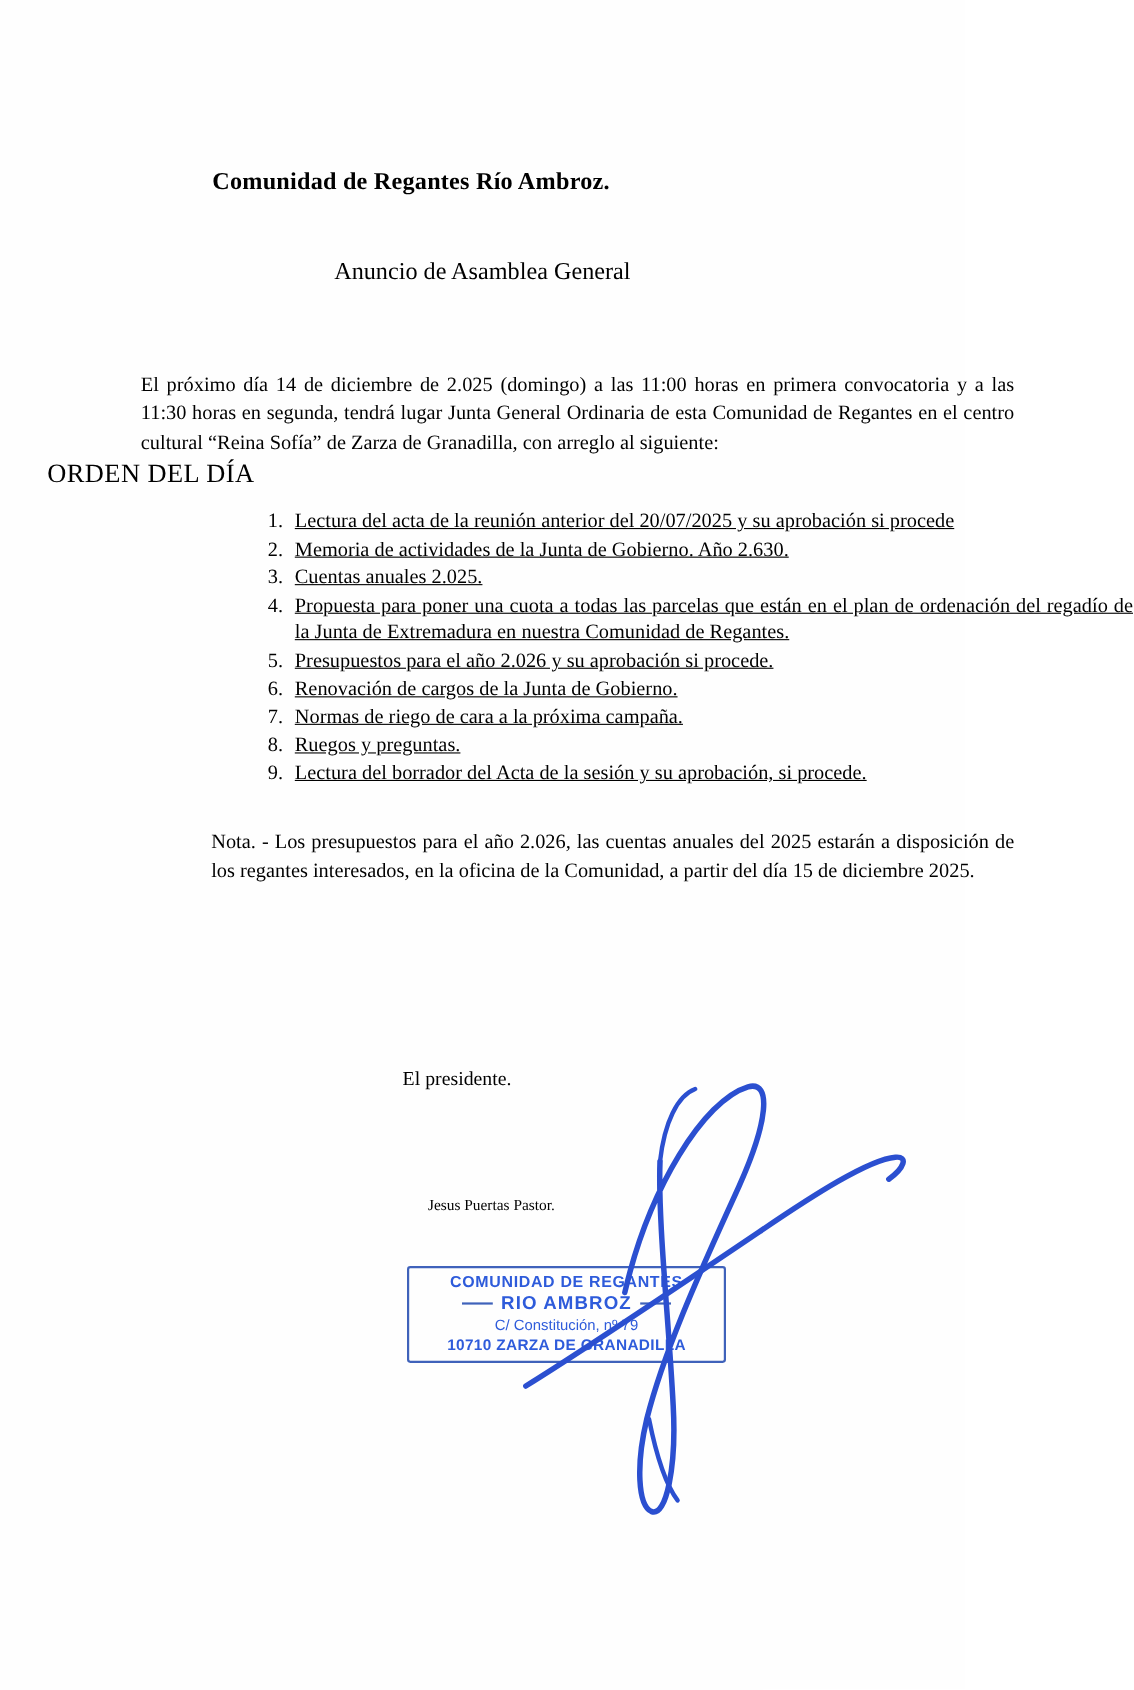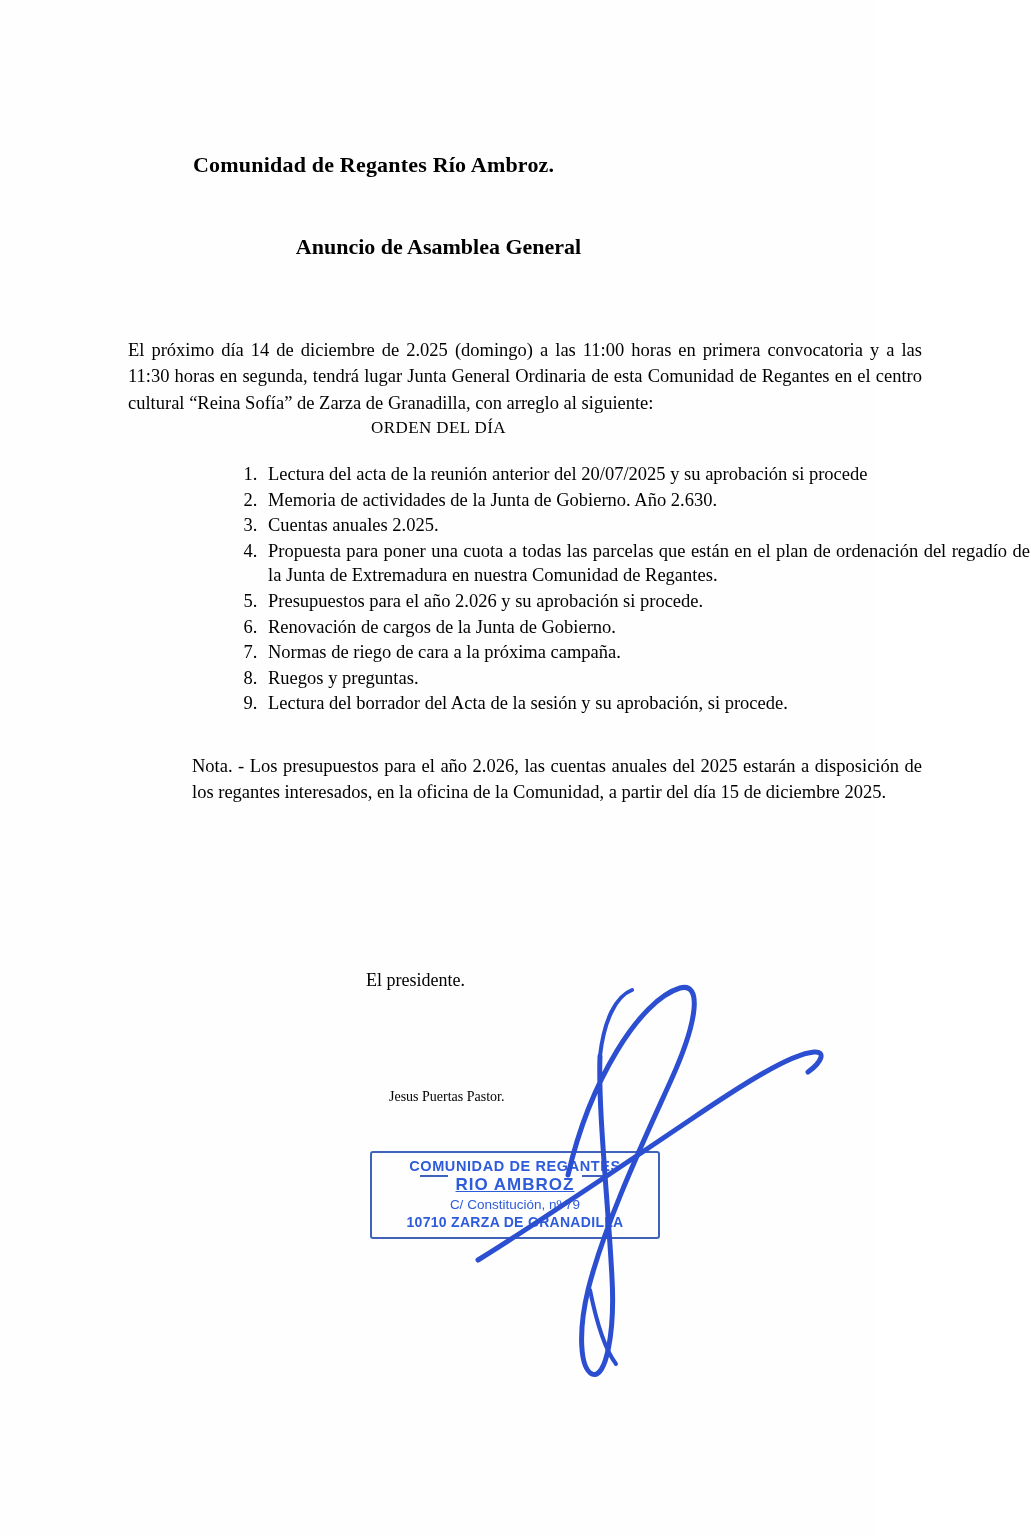--- a/index.html
+++ b/index.html
@@ -33,53 +33,55 @@
     letter-spacing: 0.2px;
   }
 
   .doc-subtitle {
     position: absolute;
     left: 0;
     right: 0;
     top: 234px;
     text-align: center;
     font-size: 22px;
-    font-weight: bold;
+    font-weight: normal;
   }
 
   .intro {
     position: absolute;
     left: 128px;
     top: 318px;
     width: 794px;
     font-size: 18.5px;
     line-height: 1.45;
     text-align: justify;
     text-justify: inter-word;
   }
 
   .agenda-heading {
     position: absolute;
     left: 0;
     right: 0;
     top: 418px;
-    text-align: center;
-    font-size: 17px;
+    text-align: left;
+    font-size: 24px;
     letter-spacing: 0.4px;
+    padding-left: 43px;
   }
 
   .agenda-list {
     position: absolute;
     left: 222px;
     top: 462px;
     width: 768px;
     margin: 0;
     padding-left: 40px;
     font-size: 18.5px;
     line-height: 1.33;
+    text-decoration: underline;
   }
   .agenda-list li {
     margin: 0 0 1px 0;
     padding-left: 6px;
     text-align: justify;
   }
   .agenda-list li::marker {
     font-size: 18.5px;
   }
 
@@ -133,24 +135,24 @@
     opacity: 0.92;
     margin-top: 32px;
   }
   .stamp .l1 {
     font-size: 14.5px;
     font-weight: bold;
     letter-spacing: 0.6px;
   }
   .stamp .l2row {
     display: flex;
+    align-items: center;
     justify-content: center;
     gap: 8px;
     margin-top: 1px;
-    text-decoration: underline;
   }
   .stamp .l2row .bar {
     height: 2px;
     width: 28px;
     background: #2f55b5;
   }
   .stamp .l2 {
     font-size: 17px;
     font-weight: bold;
     letter-spacing: 1px;

